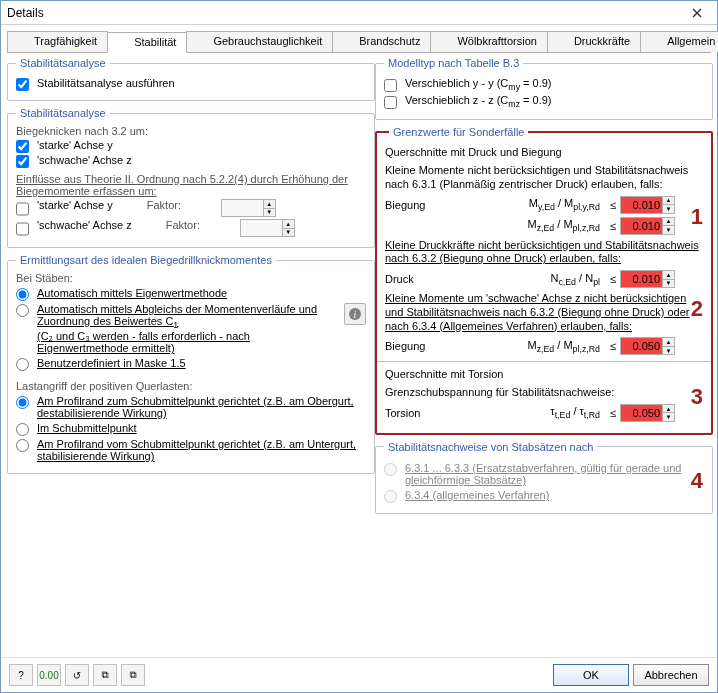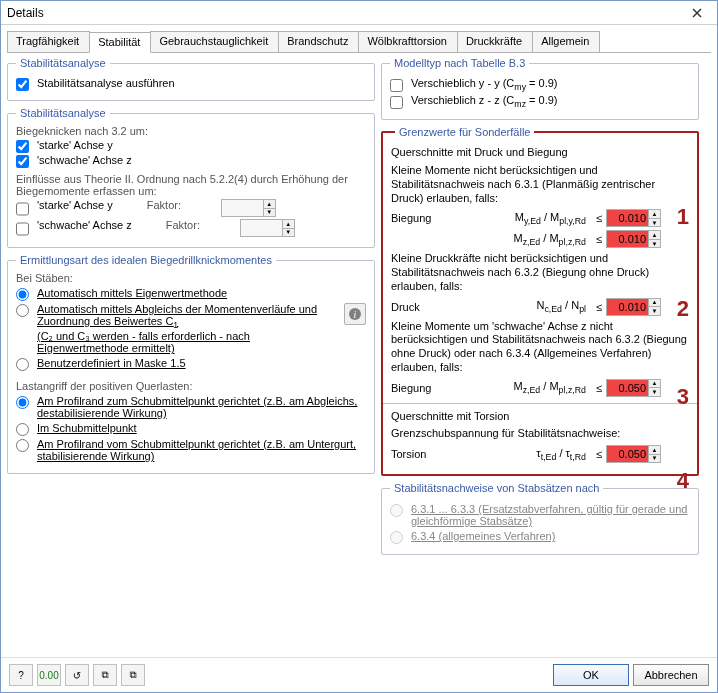--- a/index.html
+++ b/index.html
@@ -2,40 +2,40 @@
 <html><head>
 <meta charset="utf-8">
 <style>
   * { box-sizing: border-box; margin: 0; padding: 0; }
   body { font-family: "Segoe UI", Tahoma, Arial, sans-serif; font-size: 11px; background: #fff; color: #000; }
   .window { width: 718px; height: 693px; border: 1px solid #7a99c2; background: #fff; display: flex; flex-direction: column; }
   .titlebar { height: 24px; background: #fff; border-bottom: 1px solid #d0d0d0; display: flex; align-items: center; padding: 0 6px; }
   .titlebar .title { flex: 1; font-size: 12px; }
   .titlebar .closebtn { width: 28px; height: 18px; display: flex; align-items: center; justify-content: center; cursor: default; }
   .tabs { display: flex; border-bottom: 1px solid #b0b0b0; margin: 6px 6px 0 6px; }
-  .tab { padding: 3px 10px 4px 8px; border: 1px solid #b0b0b0; border-bottom: none; margin-right: -1px; background: #f4f4f4; cursor: default; font-size: 11px; }
+  .tab { padding: 3px 10px 4px 26px; border: 1px solid #b0b0b0; border-bottom: none; margin-right: -1px; background: #f4f4f4; cursor: default; font-size: 11px; }
   .tab.active { background: #fff; border-bottom: 1px solid #fff; position: relative; top: 1px; }
-  .content { flex: 1; display: flex; padding: 4px 18px 0 6px; gap: 6px; overflow: hidden; }
+  .content { flex: 1; display: flex; padding: 4px 4px 0 6px; overflow: hidden; }
   .col { display: flex; flex-direction: column; gap: 6px; }
   .col.left { width: 368px; }
   .col.right { flex: 1; }
   fieldset { border: 1px solid #c0c0d0; border-radius: 2px; padding: 6px 8px 8px 8px; }
   legend { color:#3a5aa8; padding: 0 4px; font-size: 11px; }
   .row { display: flex; gap: 4px; margin: 2px 0; }
   .row label { cursor: default; }
   .checkbox, .radio { margin-right: 4px; }
   .sublabel { font-size: 11px; color: #555; }
   .factor-label { width: 70px; margin-left: 30px; color: #555; }
   .spinner { width: 55px; height: 18px; border: 1px solid #b0b0b0; background: #f7f7f7; display:inline-flex; align-items:center; justify-content:flex-end; padding-right:14px; position:relative; font-size:11px; }
   .spinner.enabled { background: #ef4444; }
   .spinner .spin-btns { position:absolute; right:0; top:0; bottom:0; width:12px; display:flex; flex-direction:column; }
   .spinner .spin-btns div { flex:1; border-left:1px solid #b0b0b0; background:#f0f0f0; font-size:6px; display:flex; align-items:center; justify-content:center; cursor:default; }
   .spinner .spin-btns div:first-child{border-bottom:1px solid #b0b0b0;}
   .info-icon { width:22px; height:22px; border:1px solid #b0b0b0; border-radius:2px; background:#f0f0f0; display:inline-flex; align-items:center; justify-content:center; margin-left:auto; cursor:default; }
-  .mt6 { margin-top: 6px; }
+  .mt6 { margin-top: 6px; text-decoration: underline; }
   .mt10 { margin-top: 10px; }
   .radio-item { display:flex; align-items:flex-start; gap:4px; margin:3px 0; }
   .radio-item .lbl { flex:1;text-decoration:underline; }
   .radio-item.disabled .lbl { color:#888; }
   .grenz-box { border: 2px solid #a02020; padding: 4px 8px 8px 8px; position: relative; }
   .grenz-box legend { margin-left:4px; }
   .marker { position:absolute; right:8px; font-size:22px; font-weight:bold; color:#a02020; }
   .para { margin: 4px 0; line-height: 1.25; }
   .limit-row { display:flex; align-items:center; margin:3px 0; }
   .limit-row .lname { width:50px; }
@@ -144,21 +144,21 @@
           </span>
         </div>
         <div class="radio-item">
           <input type="radio" name="erm" class="radio" style="">
           <span class="lbl">Benutzerdefiniert in Maske 1.5</span>
         </div>
 
         <div class="sublabel mt10">Lastangriff der positiven Querlasten:</div>
         <div class="radio-item">
           <input type="radio" name="last" checked="" class="radio" style="">
-          <span class="lbl">Am Profilrand zum Schubmittelpunkt gerichtet (z.B. am Abgleichs, destabilisierende Wirkung)</span>
+          <span class="lbl">Am Profilrand zum Schubmittelpunkt gerichtet (z.B. am Obergurt, destabilisierende Wirkung)</span>
         </div>
         <div class="radio-item">
           <input type="radio" name="last" class="radio" style="">
           <span class="lbl">Im Schubmittelpunkt</span>
         </div>
         <div class="radio-item">
           <input type="radio" name="last" class="radio" style="">
           <span class="lbl">Am Profilrand vom Schubmittelpunkt gerichtet (z.B. am Untergurt, stabilisierende Wirkung)</span>
         </div>
       </fieldset>

